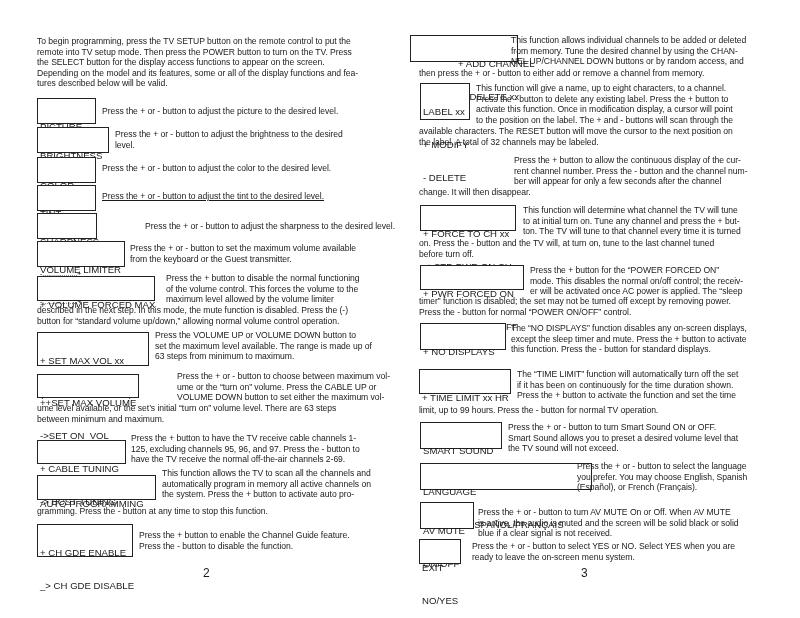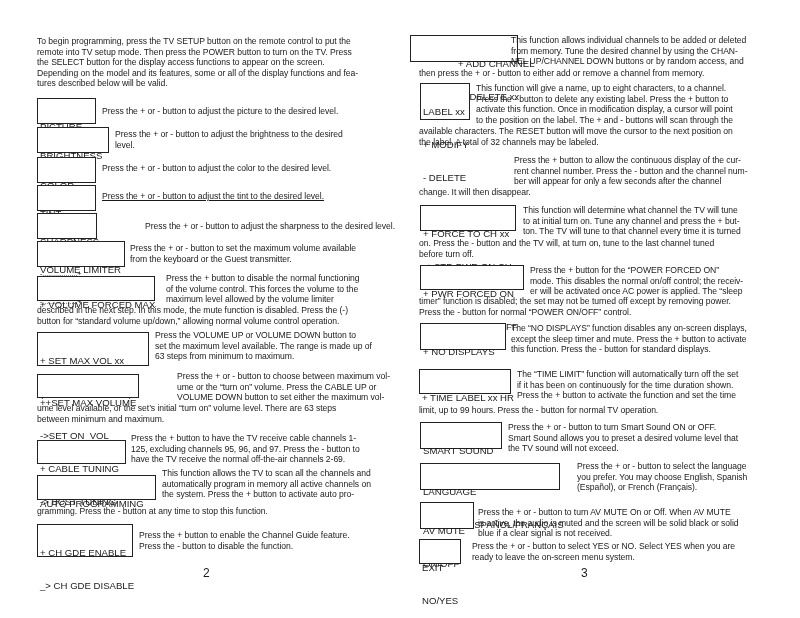--- a/index.html
+++ b/index.html
@@ -222,21 +222,21 @@
     <span class="ln">+ NO DISPLAYS</span>
     <span class="ln">-&gt; STD DISPLAYS</span>
   </div>
   <div class="t" style="left:111px;top:323px;">
     <div>The “NO DISPLAYS” function disables any on-screen displays,</div>
     <div>except the sleep timer and mute. Press the + button to activate</div>
     <div>this function. Press the - button for standard displays.</div>
   </div>
 
   <div class="box" style="left:19px;top:369px;width:92px;height:25px;">
-    <span class="ln">+ TIME LABEL xx HR</span>
+    <span class="ln">+ TIME LIMIT xx HR</span>
     <span class="ln">-&gt; NO TIME LIMIT</span>
   </div>
   <div class="t" style="left:117px;top:369px;">
     <div>The “TIME LIMIT” function will automatically turn off the set</div>
     <div>if it has been on continuously for the time duration shown.</div>
     <div>Press the + button to activate the function and set the time</div>
   </div>
   <div class="t" style="left:19px;top:405px;">
     <div>limit, up to 99 hours. Press the - button for normal TV operation.</div>
   </div>
@@ -244,21 +244,21 @@
   <div class="box" style="left:20px;top:422px;width:82px;height:27px;">
     <span class="ln">SMART SOUND</span>
     <span class="ln">ON/OFF</span>
   </div>
   <div class="t" style="left:108px;top:422px;">
     <div>Press the + or - button to turn Smart Sound ON or OFF.</div>
     <div>Smart Sound allows you to preset a desired volume level that</div>
     <div>the TV sound will not exceed.</div>
   </div>
 
-  <div class="box" style="left:20px;top:463px;width:140px;height:27px;">
+  <div class="box" style="left:20px;top:463px;width:172px;height:27px;">
     <span class="ln">LANGUAGE</span>
     <span class="ln">ENGLISH/ESPAÑOL/FRANÇAIS</span>
   </div>
   <div class="t" style="left:177px;top:461px;">
     <div>Press the + or - button to select the language</div>
     <div>you prefer. You may choose English, Spanish</div>
     <div>(Español), or French (Français).</div>
   </div>
 
   <div class="box" style="left:20px;top:502px;width:54px;height:27px;">

